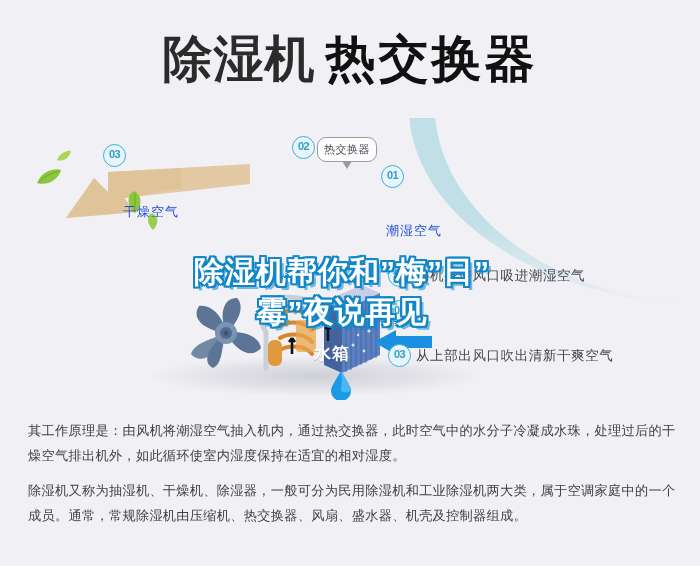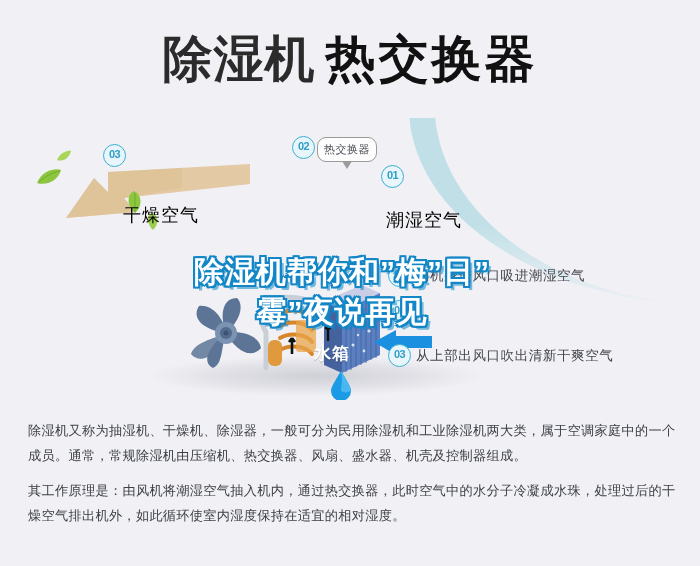--- a/index.html
+++ b/index.html
@@ -122,22 +122,22 @@
     text-align: center;
     background: rgba(255,255,255,.55);
     letter-spacing: -0.5px;
   }
   .marker.solid {
     background: #e8f6fb;
   }
 
   .diag-label {
     position: absolute;
-    color: #000000;
-    font-size: 18px;
+    color: #1d4ed8;
+    font-size: 13px;
     letter-spacing: 1px;
     white-space: nowrap;
   }
   .bubble {
     position: absolute;
     border: 1.4px solid #9b9b9b;
     border-radius: 9px;
     background: rgba(255,255,255,.82);
     color: #4a4d55;
     font-size: 11px;
@@ -314,21 +314,21 @@
       <path d="M60 6 L24 6 L24 0 L2 12 L24 25 L24 18 L60 18 Z" fill="#1b8fe0"></path>
     </svg>
 
     <div class="marker solid" style="left:103px; top:26px;">03</div>
     <div class="diag-label" style="left:123px; top:85px;">干燥空气</div>
 
     <div class="marker solid" style="left:292px; top:18px;">02</div>
     <div class="bubble" style="left:317px; top:19px;">热交换器</div>
 
     <div class="marker solid" style="left:381px; top:47px;">01</div>
-    <div class="diag-label" style="left:386px; top:90px;">潮湿空气</div>
+    <div class="diag-label" style="left:386px; top:104px;">潮湿空气</div>
   </div>
 
   <div class="tank-label">水箱</div>
 
   <div class="step-line" style="left:388px; top:264px;">
     <span class="marker solid" style="position:static; display:inline-block;">01</span>
     <span>由机身进风口吸进潮湿空气</span>
   </div>
 
   <div class="step-line" style="left:388px; top:300px;">
@@ -337,17 +337,17 @@
 
   <div class="step-line" style="left:388px; top:344px;">
     <span class="marker solid" style="position:static; display:inline-block;">03</span>
     <span>从上部出风口吹出清新干爽空气</span>
   </div>
 
   <div class="overlay">除湿机帮你和”梅”日”
 霉”夜说再见</div>
 
   <div class="body-copy">
+    <p>其工作原理是：由风机将潮湿空气抽入机内，通过热交换器，此时空气中的水分子冷凝成水珠，处理过后的干燥空气排出机外，如此循环使室内湿度保持在适宜的相对湿度。</p>
     <p>除湿机又称为抽湿机、干燥机、除湿器，一般可分为民用除湿机和工业除湿机两大类，属于空调家庭中的一个成员。通常，常规除湿机由压缩机、热交换器、风扇、盛水器、机壳及控制器组成。</p>
-    <p>其工作原理是：由风机将潮湿空气抽入机内，通过热交换器，此时空气中的水分子冷凝成水珠，处理过后的干燥空气排出机外，如此循环使室内湿度保持在适宜的相对湿度。</p>
   </div>
 
 </div>
 
 </body></html>

